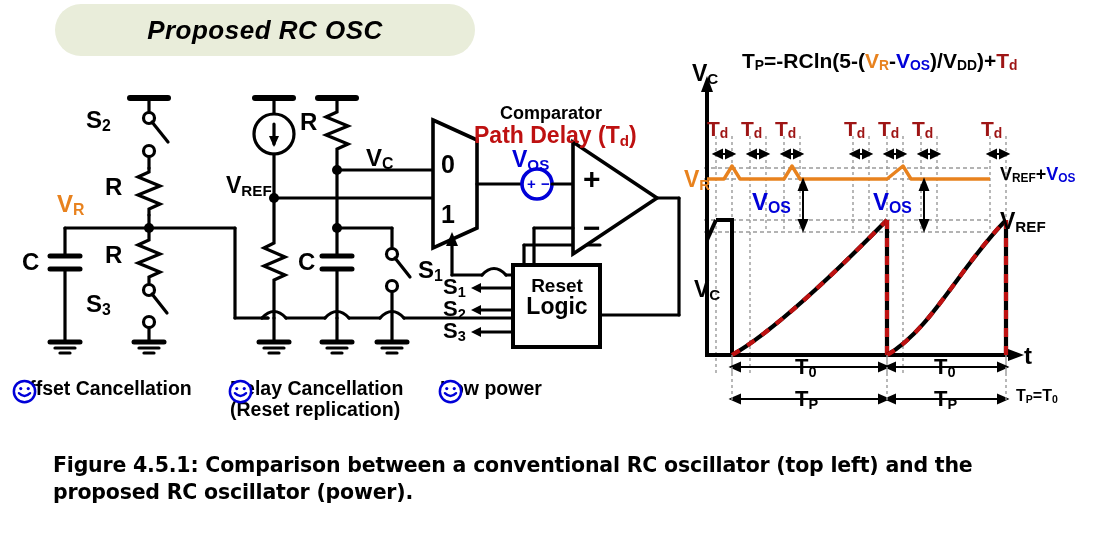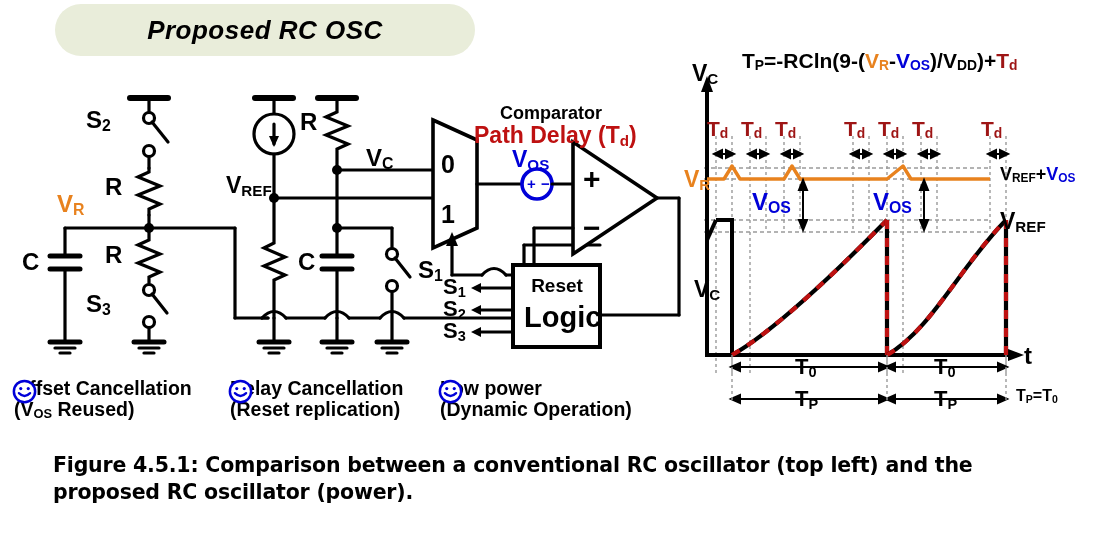--- a/index.html
+++ b/index.html
@@ -183,37 +183,36 @@
   <div class="lbl" style="left:441px;top:152px;font-size:25px;">0</div>
   <div class="lbl" style="left:441px;top:202px;font-size:25px;">1</div>
   <div class="lbl blue" style="left:512px;top:148px;font-size:23px;"><span>V</span><span class="sub">OS</span></div>
   <div class="lbl blue" style="left:527px;top:176px;font-size:15px;">+</div>
   <div class="lbl blue" style="left:541px;top:176px;font-size:15px;">−</div>
   <div class="lbl" style="left:500px;top:104px;font-size:18px;">Comparator</div>
   <div class="lbl red" style="left:474px;top:124px;font-size:23px;"><span>Path Delay (T</span><span class="sub">d</span><span>)</span></div>
   <div class="lbl" style="left:583px;top:164px;font-size:30px;">+</div>
   <div class="lbl" style="left:583px;top:213px;font-size:30px;">−</div>
   <div class="lbl" style="left:524px;top:276px;font-size:19px;text-align:center;width:66px;">Reset</div>
-  <div class="lbl" style="left:524px;top:303px;font-size:29px;text-align:center;width:66px;">Logic</div>
+  <div class="lbl" style="left:524px;top:295px;font-size:23px;text-align:center;width:66px;">Logic</div>
   <div class="lbl" style="left:443px;top:276px;font-size:22px;"><span>S</span><span class="sub">1</span></div>
   <div class="lbl" style="left:443px;top:298px;font-size:22px;"><span>S</span><span class="sub">2</span></div>
   <div class="lbl" style="left:443px;top:320px;font-size:22px;"><span>S</span><span class="sub">3</span></div>
 
   <div class="bullets">
 
     <div class="bitem" style="left:12px;">
       <svg class="bface" viewBox="0 0 24 24">
         <circle cx="12" cy="12" r="10.2" fill="#fff" stroke="#0000D8" stroke-width="2.4"></circle>
         <circle cx="8.4" cy="9.2" r="1.5" fill="#0000D8"></circle>
         <circle cx="15.6" cy="9.2" r="1.5" fill="#0000D8"></circle>
         <path d="M6.6 13.6 Q12 19 17.4 13.6" fill="none" stroke="#0000D8" stroke-width="2.2" stroke-linecap="round"></path>
       </svg>
       <div class="btxt">
         <i>Offset Cancellation</i><br>
-        <i><span>(V</span><span class="sub">OS</span><span> Reused)</span></i>
       </div>
     </div>
 
     <div class="bitem" style="left:228px;">
       <svg class="bface" viewBox="0 0 24 24">
         <circle cx="12" cy="12" r="10.2" fill="#fff" stroke="#0000D8" stroke-width="2.4"></circle>
         <circle cx="8.4" cy="9.2" r="1.5" fill="#0000D8"></circle>
         <circle cx="15.6" cy="9.2" r="1.5" fill="#0000D8"></circle>
         <path d="M6.6 13.6 Q12 19 17.4 13.6" fill="none" stroke="#0000D8" stroke-width="2.2" stroke-linecap="round"></path>
       </svg>
@@ -225,28 +224,27 @@
 
     <div class="bitem" style="left:438px;">
       <svg class="bface" viewBox="0 0 24 24">
         <circle cx="12" cy="12" r="10.2" fill="#fff" stroke="#0000D8" stroke-width="2.4"></circle>
         <circle cx="8.4" cy="9.2" r="1.5" fill="#0000D8"></circle>
         <circle cx="15.6" cy="9.2" r="1.5" fill="#0000D8"></circle>
         <path d="M6.6 13.6 Q12 19 17.4 13.6" fill="none" stroke="#0000D8" stroke-width="2.2" stroke-linecap="round"></path>
       </svg>
       <div class="btxt">
         <i>Low power</i><br>
-        <i>(Dynamic Operation)</i>
       </div>
     </div>
   </div>
 
 
   <div class="lbl" style="left:742px;top:50px;font-size:21px;">
-    <span>T</span><span class="sub">P</span><span>=-RCln(9-(</span><span class="orange">V</span><span class="orange sub">R</span><span>-</span><span class="blue">V</span><span class="blue sub">OS</span><span>)/V</span><span class="sub">DD</span><span>)+</span><span class="dkred">T</span><span class="dkred sub">d</span>
+    <span>T</span><span class="sub">P</span><span>=-RCln(5-(</span><span class="orange">V</span><span class="orange sub">R</span><span>-</span><span class="blue">V</span><span class="blue sub">OS</span><span>)/V</span><span class="sub">DD</span><span>)+</span><span class="dkred">T</span><span class="dkred sub">d</span>
   </div>
 
   <svg width="420" height="450" viewBox="0 0 420 450" style="left:690px;top:0;">
 
     <g stroke="#9a9a9a" stroke-width="1.4" stroke-dasharray="3,3" fill="none">
       <line x1="26" y1="136" x2="26" y2="375"></line>
       <line x1="42" y1="136" x2="42" y2="375"></line>
       <line x1="60" y1="136" x2="60" y2="375"></line>
       <line x1="76" y1="136" x2="76" y2="230"></line>
       <line x1="94" y1="136" x2="94" y2="230"></line>

